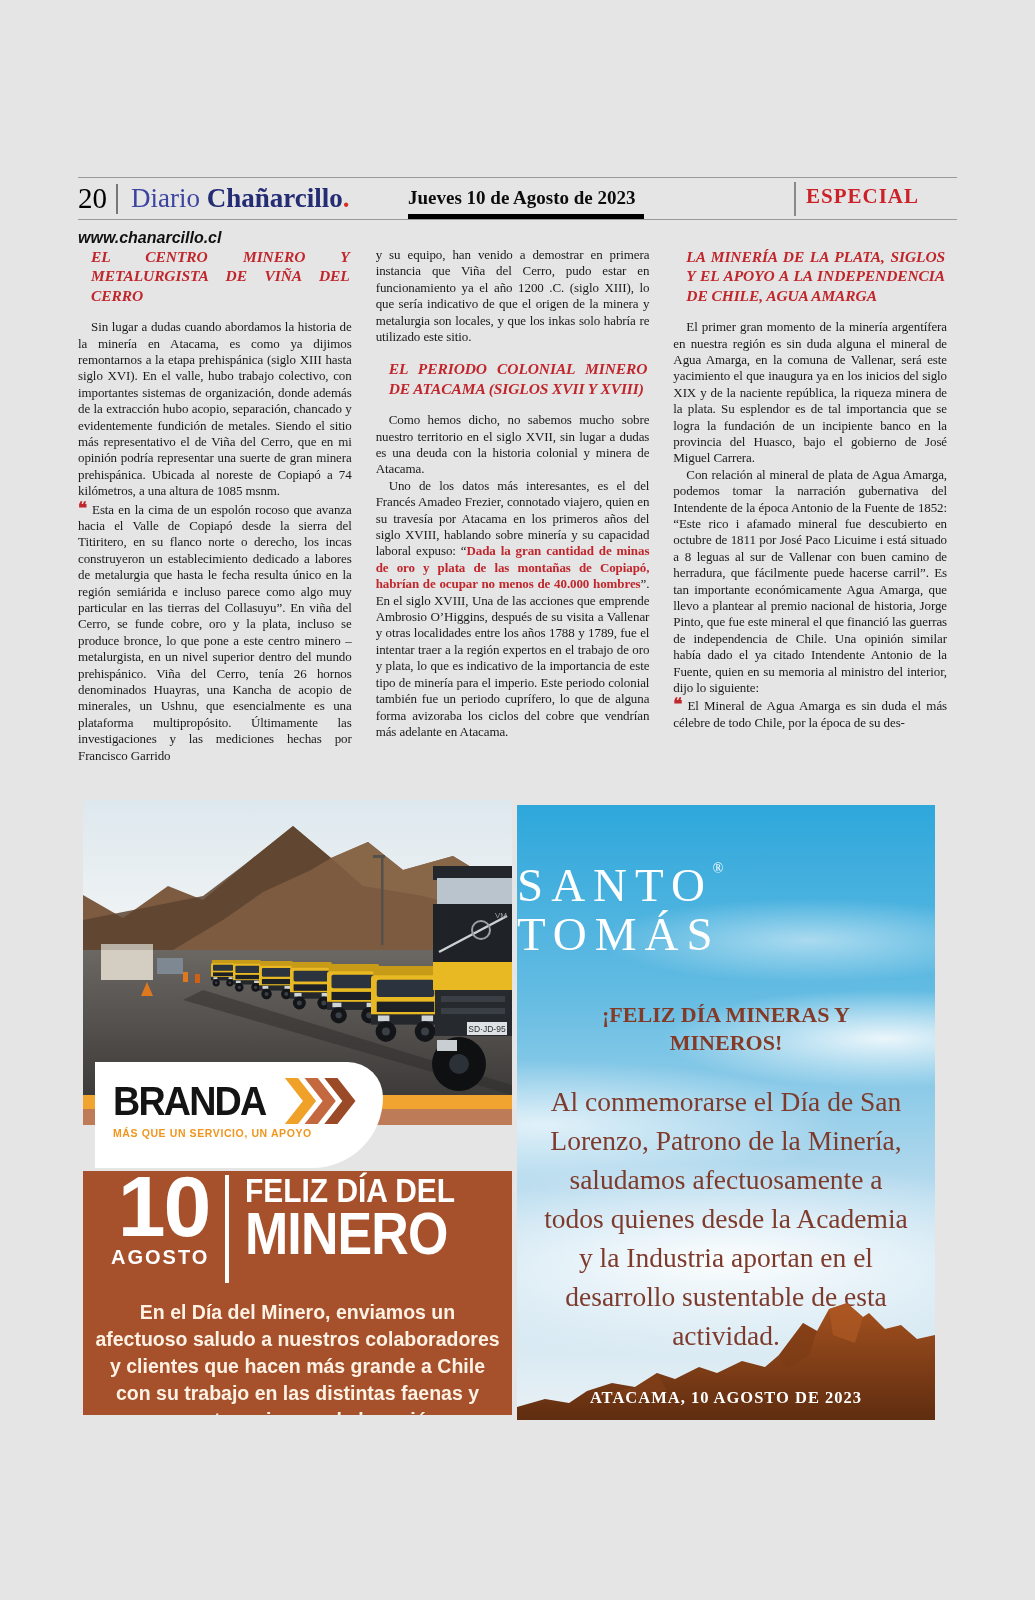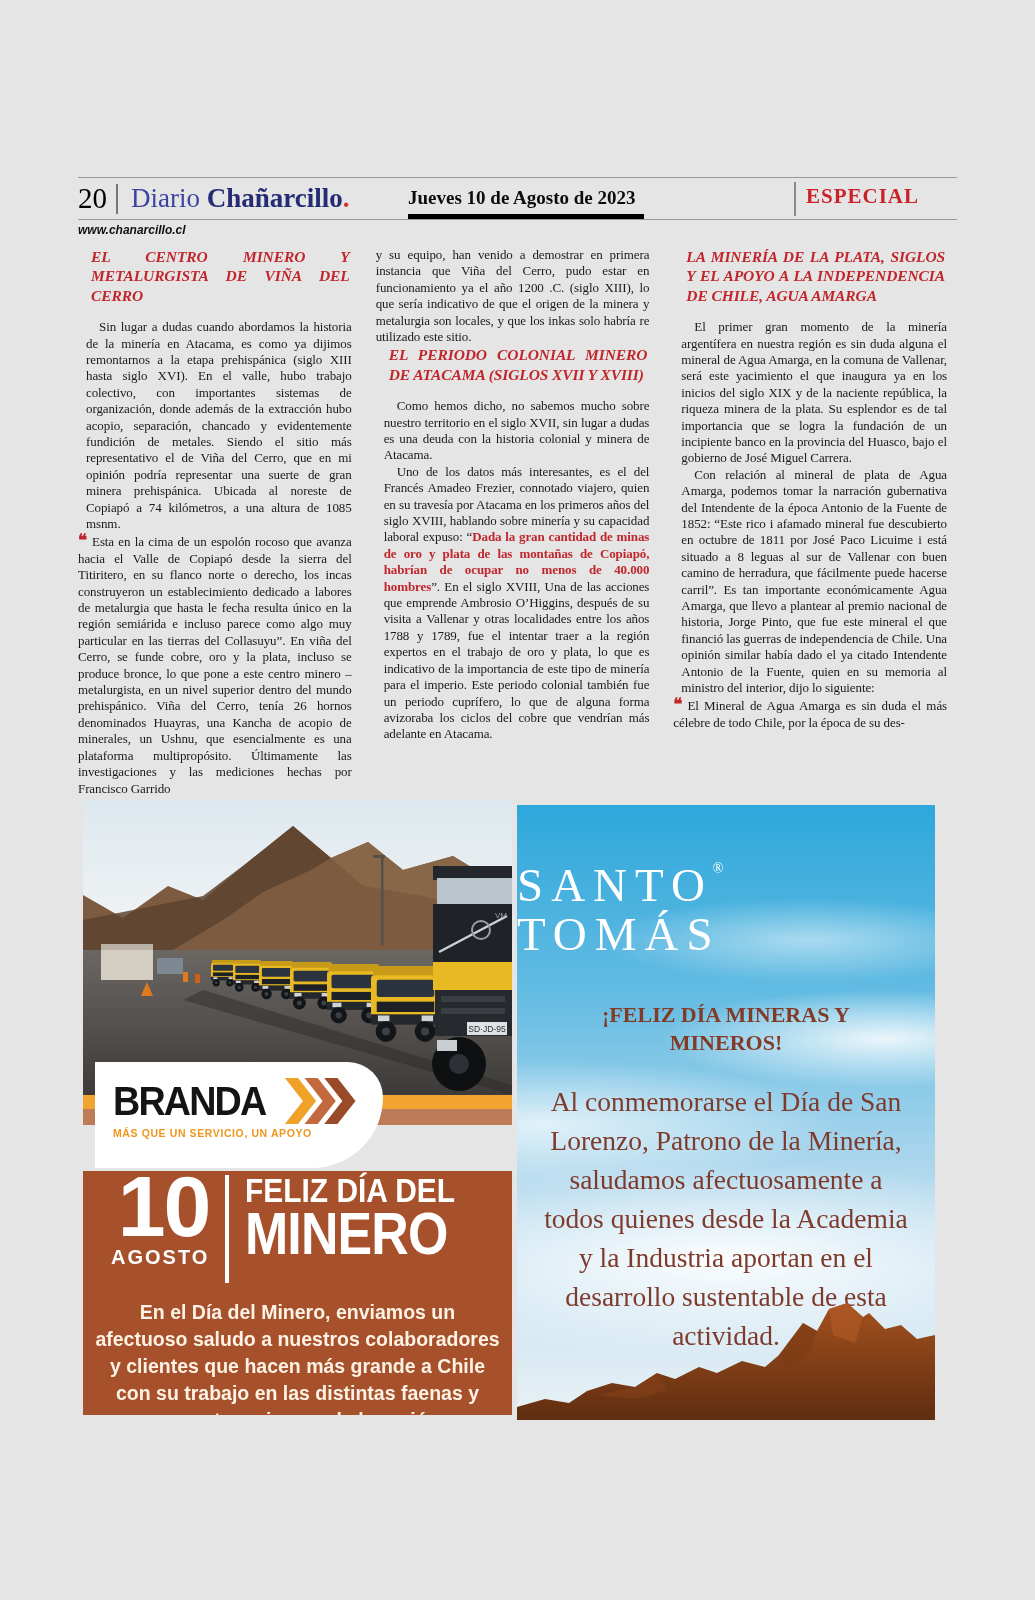--- a/index.html
+++ b/index.html
@@ -15,31 +15,31 @@
   .brand{font-size:27px;line-height:1;white-space:nowrap;}
   .brand .diario{color:#3d44a0;}
   .brand .chan{color:#242c74;font-weight:bold;}
   .brand .dot{color:#d93025;font-weight:bold;}
   .date{position:absolute;left:330px;width:236px;top:9px;text-align:left;
         font-weight:bold;font-size:19px;color:#0c0c0c;}
   .date-bar{position:absolute;left:330px;width:236px;height:5px;background:#000;top:36px;}
   .sec-divider{position:absolute;left:716px;top:4px;width:2px;height:34px;background:#8a8a8a;}
   .section{position:absolute;left:728px;top:6px;color:#cc2128;font-weight:bold;
            font-size:21px;letter-spacing:1px;}
-  .website{margin-top:3px;font-family:"Liberation Sans",sans-serif;
-           font-weight:bold;font-style:italic;font-size:12px;color:#111;}
+  .website{margin-top:9px;font-family:"Liberation Sans",sans-serif;
+           font-weight:bold;font-style:italic;font-size:16px;color:#111;}
 
   
   .columns{position:absolute;top:247px;left:78px;width:869px;display:flex;gap:24px;}
   .col{flex:1;font-size:13px;line-height:16.4px;letter-spacing:-0.1px;text-align:justify;}
   .col h2{color:#c0262c;font-style:italic;font-weight:bold;font-size:15.5px;line-height:1.25;
           margin:0 0 14px 0;padding:0 2px 0 13px;text-align:justify;}
-  .col h2.mid{}
+  .col h2.mid{margin-top:14px;}
   .col p{margin:0;}
-  .col p.body{text-indent:13px;margin-left:8px;}
+  .col p.body{text-indent:13px;}
   .col p + p.body{margin-top:0;}
   .qmark{color:#c0262c;font-weight:bold;font-size:17px;padding-right:5px;line-height:1;}
   .redtext{color:#c0262c;font-weight:bold;}
 
   
   .ad-left{position:absolute;top:800px;left:83px;width:429px;height:615px;overflow:hidden;}
   .photo{position:relative;height:295px;background:#e7edf0;}
   .photo svg{display:block;width:100%;height:100%;}
   .stripe-orange{height:14px;background:#f2a430;}
   .stripe-muted{height:16px;background:#bd7b58;}
@@ -240,15 +240,16 @@
             <stop offset="0" stop-color="#a4511f"></stop>
               <stop offset="1" stop-color="#5f2d10"></stop>
           </linearGradient>
         </defs>
         <path d="M0,125 L0,112 28,104 52,108 70,96 95,88 118,92 140,78 158,84 182,72 200,78 225,66 248,72 262,60 286,28 300,36 312,14 330,8 346,22 352,18 368,34 384,30 400,44 418,40 418,125 Z" fill="url(#mg)"></path>
         <path d="M262,60 286,28 300,36 292,60 270,74 Z" fill="#7b3a14" opacity=".6"></path>
         <path d="M80,100 118,92 140,78 150,95 120,104 Z" fill="#86411a" opacity=".5"></path>
         <path d="M312,14 330,8 346,22 338,48 316,40 Z" fill="#b25c26" opacity=".6"></path>
       </svg>
     </div>
+    <div class="st-footer">ATACAMA, 10 AGOSTO DE 2023</div>
   </div>
 
 </div>
 
 </body></html>

